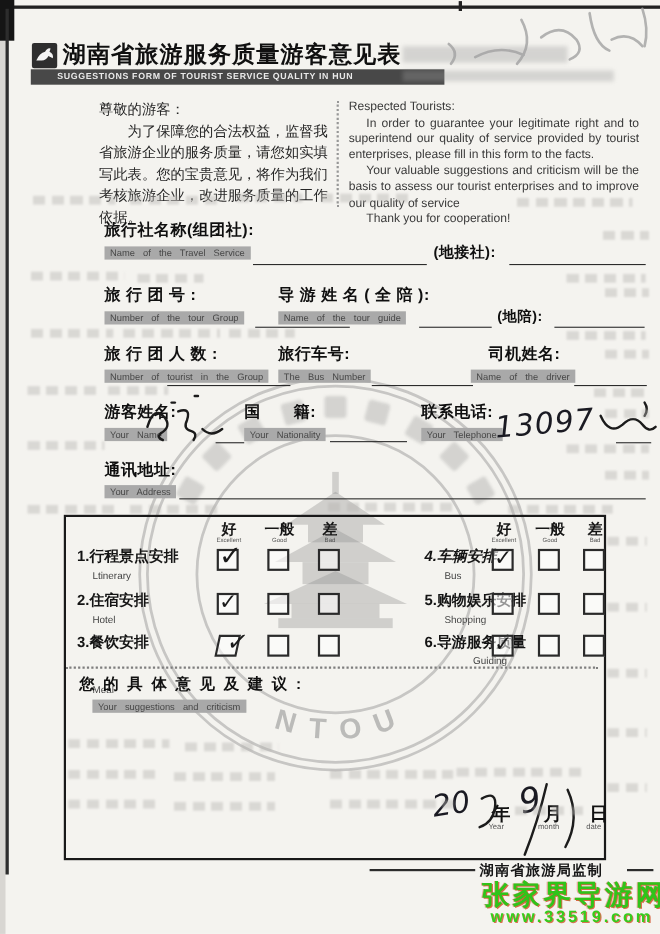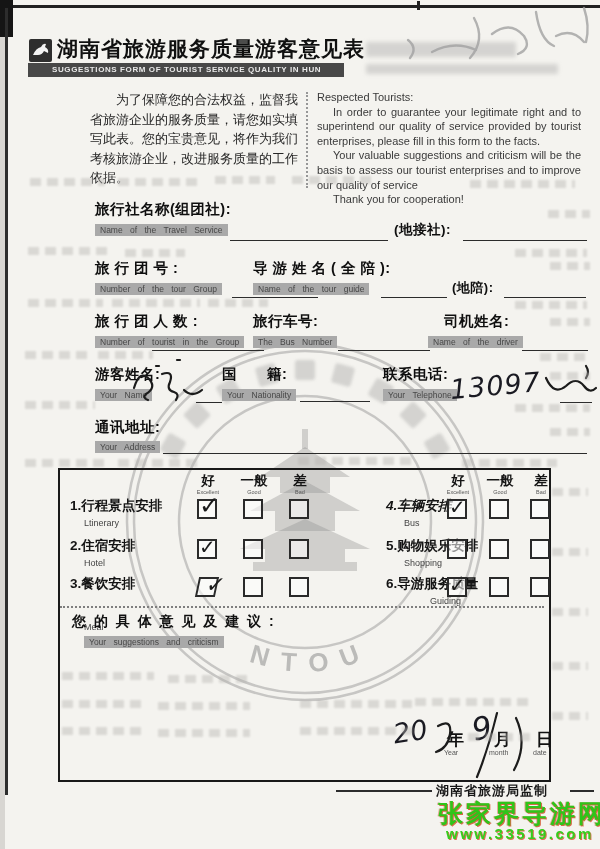--- a/index.html
+++ b/index.html
@@ -8,21 +8,21 @@
   .abs{position:absolute;}
   
   .edge-top{left:0;top:5px;width:600px;height:3px;background:#212121;}
   .edge-tick{left:417px;top:1px;width:3px;height:9px;background:#212121;}
   .corner-block{left:0;top:0;width:13px;height:37px;background:#151515;}
   .edge-left-soft{left:0;top:0;width:5px;height:849px;background:#d8d6d2;}
   .edge-left{left:5px;top:8px;width:3px;height:787px;background:#2d2d2d;}
   
   .logo{left:29px;top:39px;width:23px;height:23px;background:#2e2e2e;border-radius:2px;}
   .title{left:57px;top:35px;font-size:21px;font-weight:900;letter-spacing:1px;color:#101010;white-space:nowrap;}
-  .subtitle-bar{left:28px;top:63px;width:316px;height:14px;background:#484848;}
+  .subtitle-bar{left:28px;top:63px;width:376px;height:14px;background:#484848;}
   .subtitle-bar span{display:block;padding:2px 0 0 24px;font-size:8px;font-weight:bold;letter-spacing:.6px;color:#e9e9e9;white-space:nowrap;}
   .title-echo{filter:blur(2px);opacity:.35;background:#9a9a9a;}
   
   .intro-cn{left:90px;top:90px;width:214px;font-size:13px;line-height:19.5px;color:#262626;}
   .intro-cn .close{text-align:right;padding-right:10px;}
   .intro-cn .body{text-indent:26px;}
   .intro-sep{left:306px;top:92px;height:96px;border-left:2px dotted #979797;}
   .intro-en{left:317px;top:90px;width:264px;font-size:11px;line-height:14.6px;color:#3a3a3a;text-align:justify;}
   .intro-en .p{text-indent:16px;}
   
@@ -150,20 +150,21 @@
       <path d="M492 34 q18 -14 32 2 q8 12 -6 18"></path>
       <path d="M536 12 q4 28 18 34"></path>
       <path d="M556 36 q16 -8 28 6"></path>
       <path d="M432 52 q22 -12 44 -2"></path>
       <path d="M584 8 q6 18 2 34"></path>
       <path d="M408 40 q10 8 2 18"></path>
     </g>
   </svg>
 
   <div class="abs intro-cn">
+    <div>尊敬的游客：</div>
     <div class="body">为了保障您的合法权益，监督我省旅游企业的服务质量，请您如实填写此表。您的宝贵意见，将作为我们考核旅游企业，改进服务质量的工作依据。</div>
   </div>
   <div class="abs intro-sep"></div>
   <div class="abs intro-en">
     <div>Respected Tourists:</div>
     <div class="p">In order to guarantee your legitimate right and to superintend our quality of service provided by tourist enterprises, please fill in this form to the facts.</div>
     <div class="p">Your valuable suggestions and criticism will be the basis to assess our tourist enterprises and to improve our quality of service</div>
     <div class="p">Thank you for cooperation!</div>
   </div>
 

